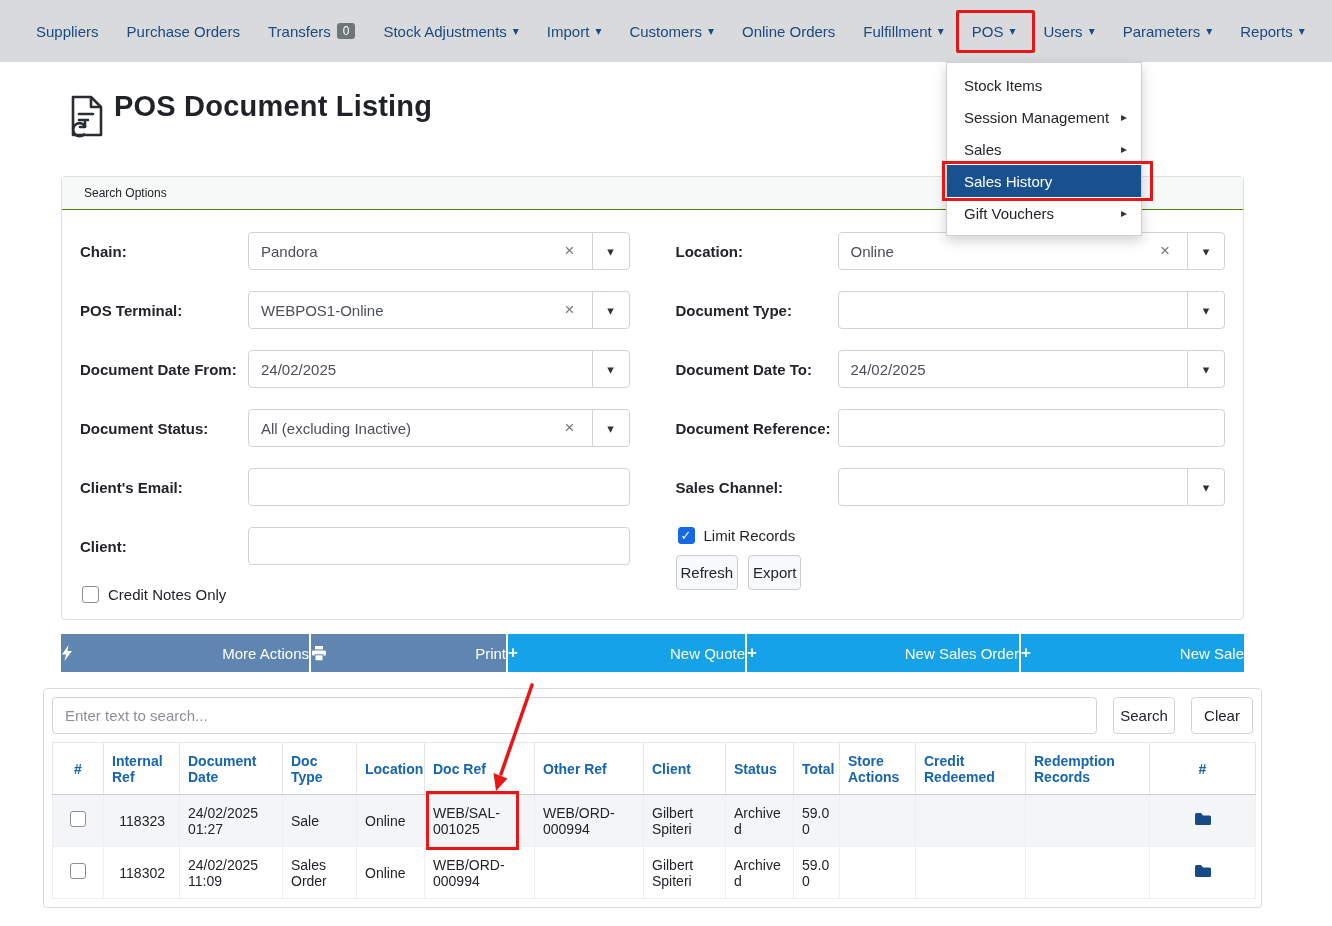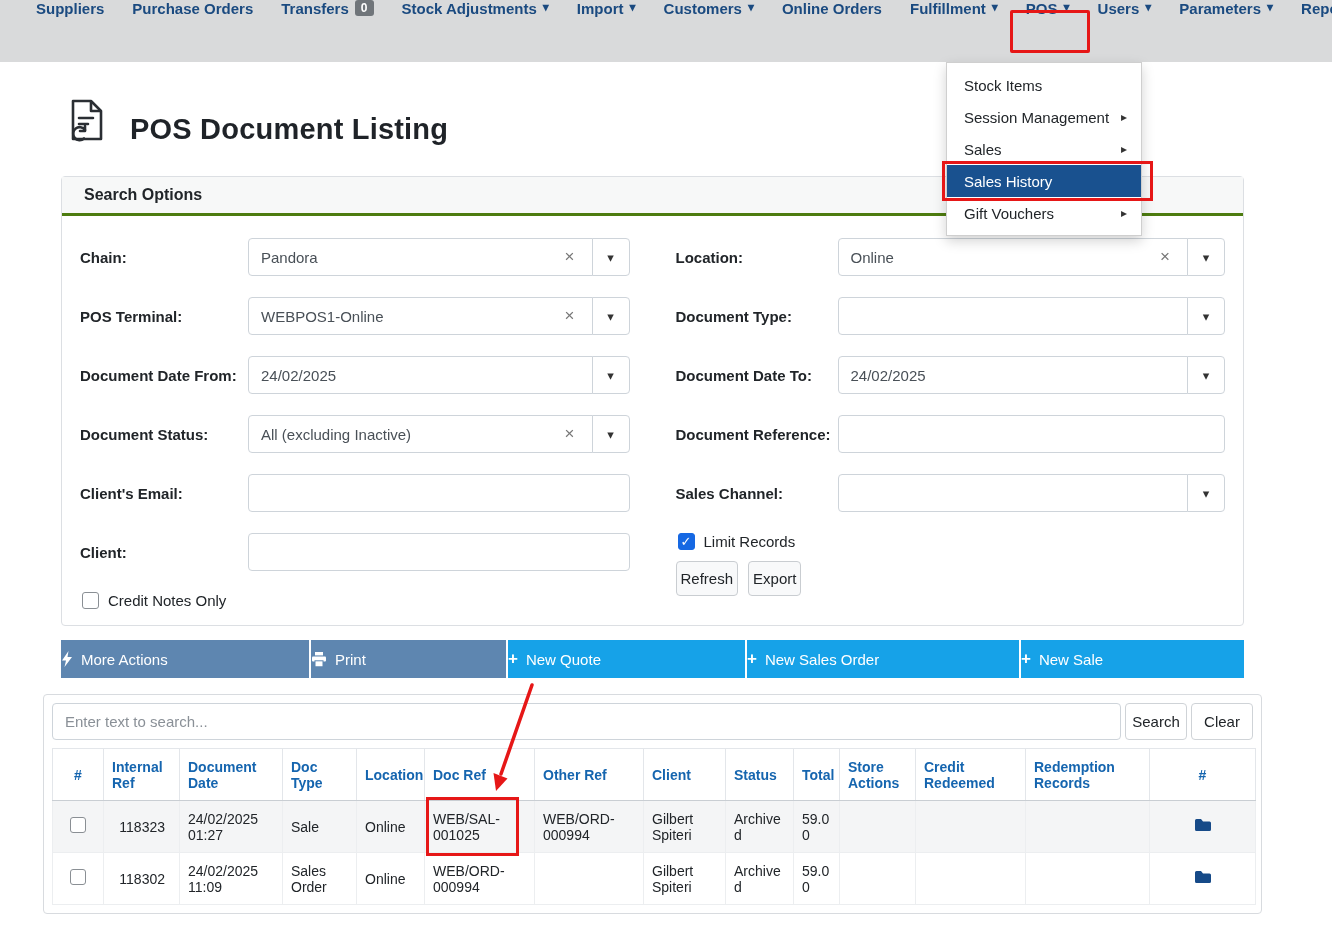--- a/index.html
+++ b/index.html
@@ -3,45 +3,45 @@
 <meta charset="utf-8">
 <style>
   * { margin:0; padding:0; box-sizing:border-box; }
   html,body { width:1332px; height:926px; overflow:hidden; background:#fff;
     font-family:"Liberation Sans", sans-serif; color:#212529; }
   body { position:relative; }
 
   
   .navbar { height:62px; background:#d9dadb; display:flex; align-items:center;
     padding-left:22px; white-space:nowrap; overflow:hidden; }
-  .nav-item { display:inline-flex; align-items:flex-start; gap:6px; padding:0 14px;
-    height:100%; font-size:15px; color:#1a4a80; cursor:pointer; position:relative;font-weight:bold; }
+  .nav-item { display:inline-flex; align-items:center; gap:6px; padding:0 14px;
+    height:100%; font-size:15px; color:#1a4a80; cursor:pointer; position:relative; }
   .nav-item .caret { font-size:12px; color:#1a4a80; }
   .badge { background:#70757a; color:#fff; font-size:12px; padding:2px 6px;
     border-radius:3px; line-height:1; }
   .red-box { position:absolute; border:3px solid #e61717; pointer-events:none; z-index:40; }
   .pos-box { top:10px; bottom:9px; left:-2px; right:-6px; border-radius:2px; }
 
   
   .menu { position:absolute; left:946px; top:62px; width:196px; background:#fff;
     border:1px solid #cfcfcf; box-shadow:0 5px 12px rgba(0,0,0,.18); padding:6px 0; z-index:35; }
   .menu-item { height:32px; display:flex; align-items:center; justify-content:space-between;
     padding:0 14px 0 17px; font-size:15px; color:#212529; cursor:pointer; position:relative; }
   .menu-item .sub { font-size:12px; color:#333; }
   .menu-item.selected { background:#19518f; color:#fff; }
   .sh-box { left:-5px; right:-12px; top:-4px; bottom:-4px; }
 
   
-  .title-row { display:flex; align-items:flex-end; gap:20px; margin:28px 0 0 58px; height:56px; }
+  .title-row { display:flex; align-items:flex-start; gap:4px; margin:28px 0 0 58px; height:56px; }
   .title-row h1 { font-size:29px; font-weight:bold; color:#1f2328; letter-spacing:.2px; }
 
   
   .card { margin:30px 88px 0 61px; border:1px solid #dcdfe3; border-radius:4px; }
-  .card-header { padding:9px 22px; background:#f7f8f8; border-bottom:3px solid #4d7c0f;
-    font-size:16px; font-weight:bold; }
+  .card-header { padding:9px 22px; background:#f7f8f8; border-bottom:1px solid #4d7c0f;
+    font-size:12px; font-weight:normal; }
   .card-body { padding:22px 18px 16px 18px; display:grid;
     grid-template-columns:1fr 1fr; column-gap:46px; }
   .frow { display:flex; align-items:center; margin-bottom:21px; height:38px; }
   .flabel { flex:none; font-weight:bold; font-size:15px; }
   .col-l .flabel { width:168px; }
   .col-r .flabel { width:162px; }
   .control { flex:1; display:flex; position:relative; height:38px; }
   .control input { flex:1; min-width:0; height:38px; border:1px solid #ced4da;
     border-radius:4px; padding:0 12px; font-size:15px; color:#495057;
     font-family:"Liberation Sans",sans-serif; }
@@ -54,30 +54,30 @@
   .cb { width:17px; height:17px; border:1.5px solid #8a8f94; border-radius:3px;
     background:#fff; display:flex; align-items:center; justify-content:center; cursor:pointer; }
   .cb.checked { background:#1668e3; border-color:#1668e3; color:#fff; font-size:13px; }
   .btnrow { margin-top:11px; display:flex; gap:10px; }
   .btn-light { padding:8px 4px; background:#f8f9fa; border:1px solid #c9cdd1;
     border-radius:4px; font-size:15px; color:#212529; cursor:pointer;
     font-family:"Liberation Sans",sans-serif; }
 
   
   .toolbar { margin:14px 88px 0 61px; display:flex; gap:2px; height:38px; }
-  .tb { display:flex; align-items:center; justify-content:flex-start; gap:8px; color:#fff;
+  .tb { display:flex; align-items:center; justify-content:space-between; gap:25px; color:#fff;
     font-size:15px; border:none; cursor:pointer; font-family:"Liberation Sans",sans-serif; }
   .tb.steel { background:#5e86b0; }
   .tb.azure { background:#16a2e8; }
   .w1{flex:0 0 248px;} .w2{flex:0 0 195px;} .w3{flex:0 0 237px;} .w4{flex:0 0 272px;} .w5{flex:1;}
   .plus { font-size:17px; font-weight:bold; }
 
   
   .grid-card { margin:16px 70px 0 43px; border:1px solid #d8dbdf; border-radius:4px; padding:8px; }
-  .search-row { display:flex; gap:4px; margin-bottom:8px;align-items:flex-end; }
+  .search-row { display:flex; gap:16px; margin-bottom:8px;align-items:flex-end; }
   .search-row input { flex:1; height:37px; border:1px solid #ced4da; border-radius:4px;
     padding:0 12px; font-size:15px; color:#495057; font-family:"Liberation Sans",sans-serif; }
   .search-row input::placeholder { color:#8a9097; }
   .btn-grid { width:62px; height:37px; background:#fff; border:1px solid #cfd3d7;
     border-radius:4px; font-size:15px; color:#212529; cursor:pointer;
     font-family:"Liberation Sans",sans-serif; }
   table { width:100%; border-collapse:collapse; table-layout:fixed; font-size:14px; }
   th { color:#1565af; font-weight:bold; text-align:left; padding:8px;
     border:1px solid #e3e6ea; border-bottom:1px solid #c9ced3; height:52px;
     vertical-align:middle; cursor:pointer; }

